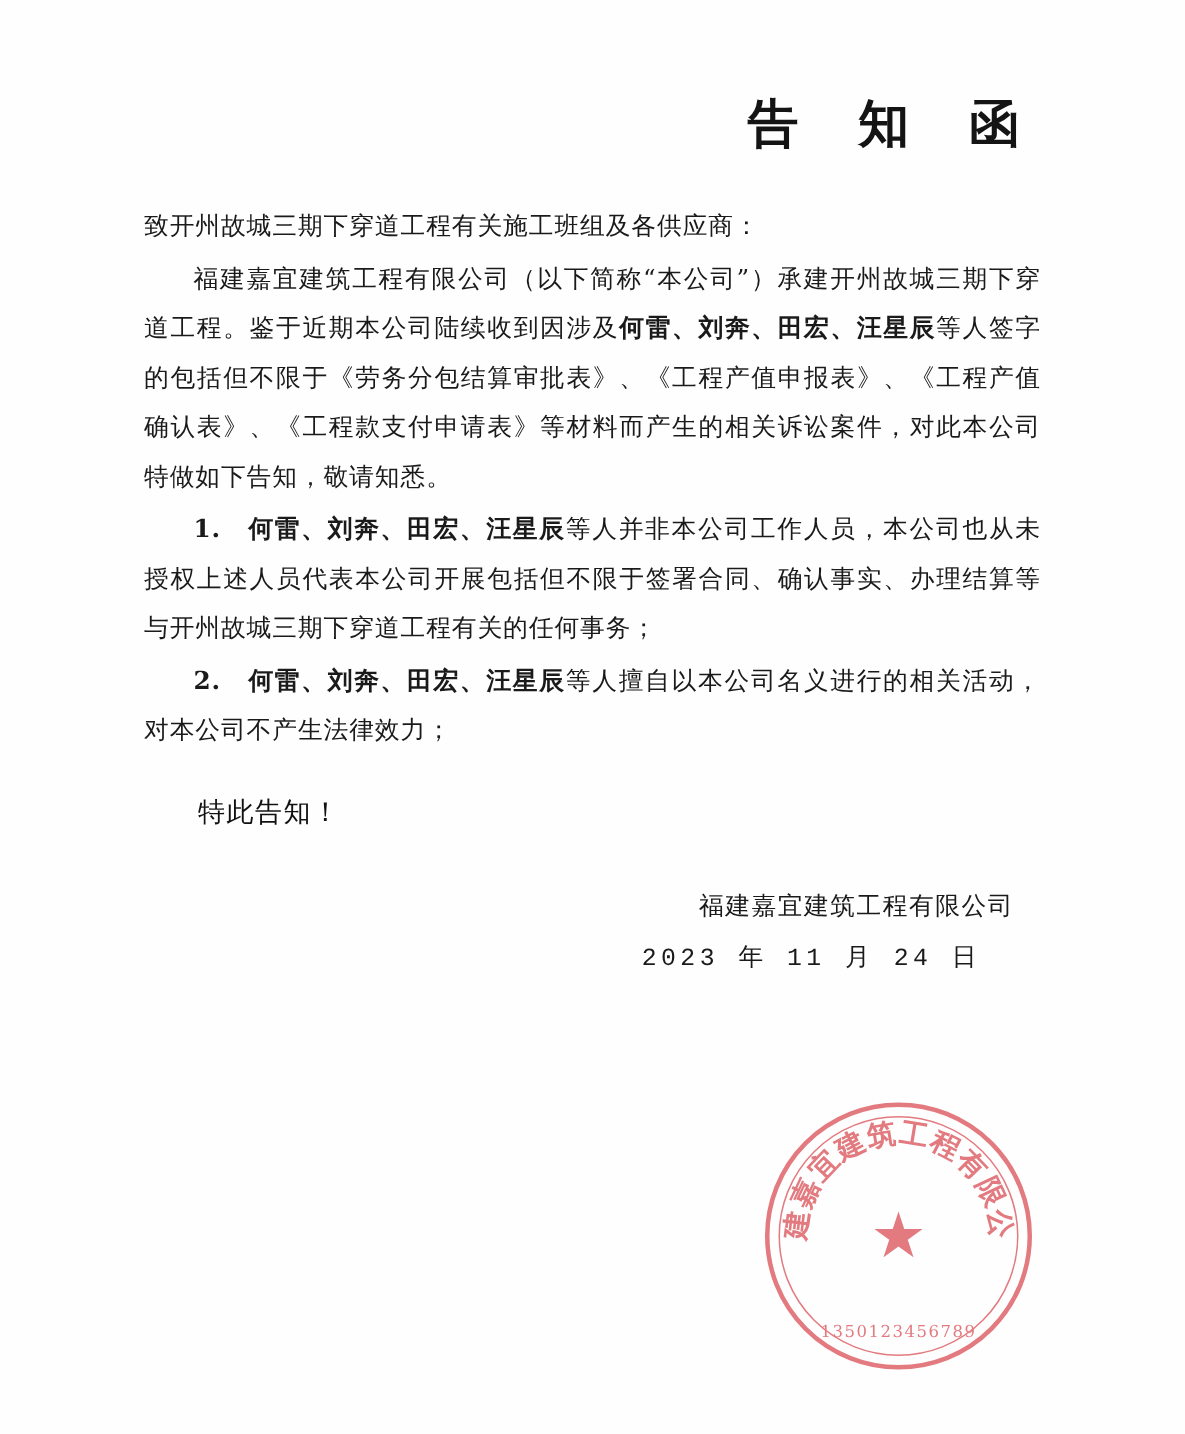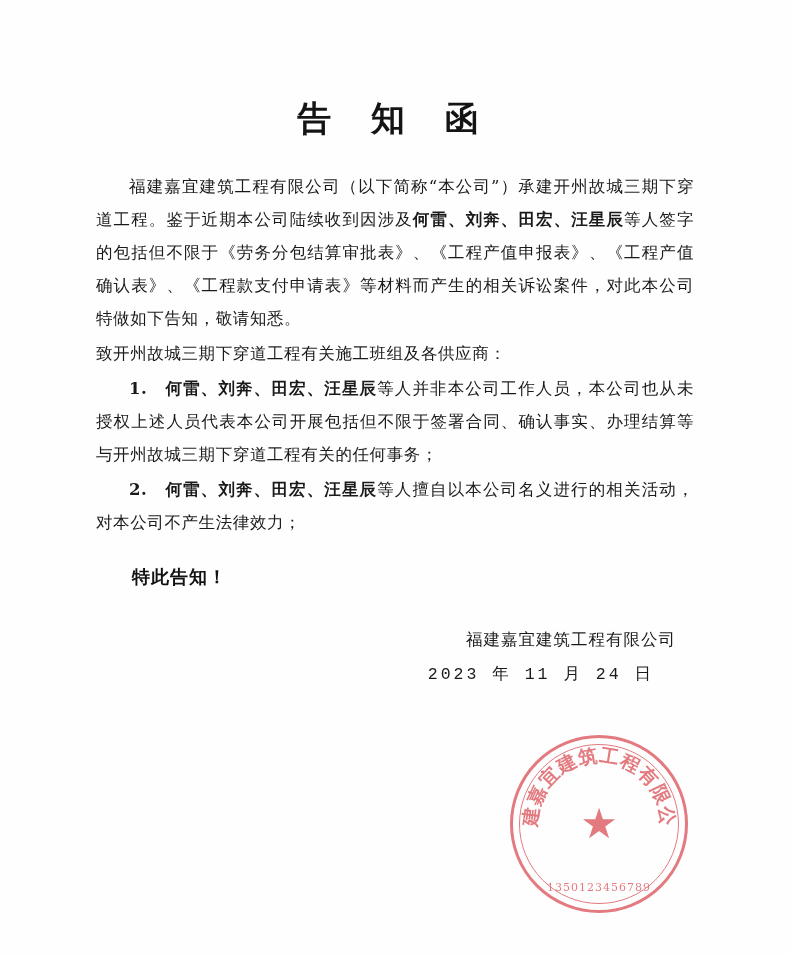--- a/index.html
+++ b/index.html
@@ -16,25 +16,25 @@
   }
   .page {
     position: relative;
     width: 790px;
     height: 956px;
     background: #fefefe;
     box-sizing: border-box;
     padding: 0 96px;
   }
   .doc-title {
-    text-align: center;
+    text-align: right;
     font-size: 34px;
     font-weight: bold;
     letter-spacing: 14px;
-    padding-top: 96px;
+    padding-top: 60px;
     padding-bottom: 6px;
     color: #141414;
     font-family: "DejaVu Serif", "Liberation Serif", serif;
   }
   .body-block {
     margin-top: 22px;
   }
   p.para {
     font-size: 16.5px;
     line-height: 2.0;
@@ -52,21 +52,21 @@
   }
   .bold {
     font-weight: bold;
   }
   .num-lead {
     font-weight: bold;
   }
   p.closing {
     text-indent: 2em;
     font-size: 18px;
-    font-weight: bold;
+    font-weight: normal;
     margin-top: 26px;
     letter-spacing: 1px;
   }
   .signature {
     margin-top: 34px;
     text-align: right;
     position: relative;
     z-index: 3;
   }
   .sig-line {
@@ -140,25 +140,25 @@
 </style>
 </head>
 <body>
 
 <div class="page">
 
   <div class="doc-title">告 知 函</div>
 
   <div class="body-block">
 
+    <p class="para salutation">致开州故城三期下穿道工程有关施工班组及各供应商：</p>
+
     <p class="para indent">
       <span>福建嘉宜建筑工程有限公司（以下简称“本公司”）承建开州故城三期下穿道工程。鉴于近期本公司陆续收到因涉及</span><span class="bold">何雷、刘奔、田宏、汪星辰</span><span>等人签字的包括但不限于《劳务分包结算审批表》、《工程产值申报表》、《工程产值确认表》、《工程款支付申请表》等材料而产生的相关诉讼案件，对此本公司特做如下告知，敬请知悉。</span>
     </p>
-
-    <p class="para salutation">致开州故城三期下穿道工程有关施工班组及各供应商：</p>
 
     <p class="para indent">
       <span class="num-lead">1.　</span><span class="bold">何雷、刘奔、田宏、汪星辰</span><span>等人并非本公司工作人员，本公司也从未授权上述人员代表本公司开展包括但不限于签署合同、确认事实、办理结算等与开州故城三期下穿道工程有关的任何事务；</span>
     </p>
 
     <p class="para indent">
       <span class="num-lead">2.　</span><span class="bold">何雷、刘奔、田宏、汪星辰</span><span>等人擅自以本公司名义进行的相关活动，对本公司不产生法律效力；</span>
     </p>
 
 

